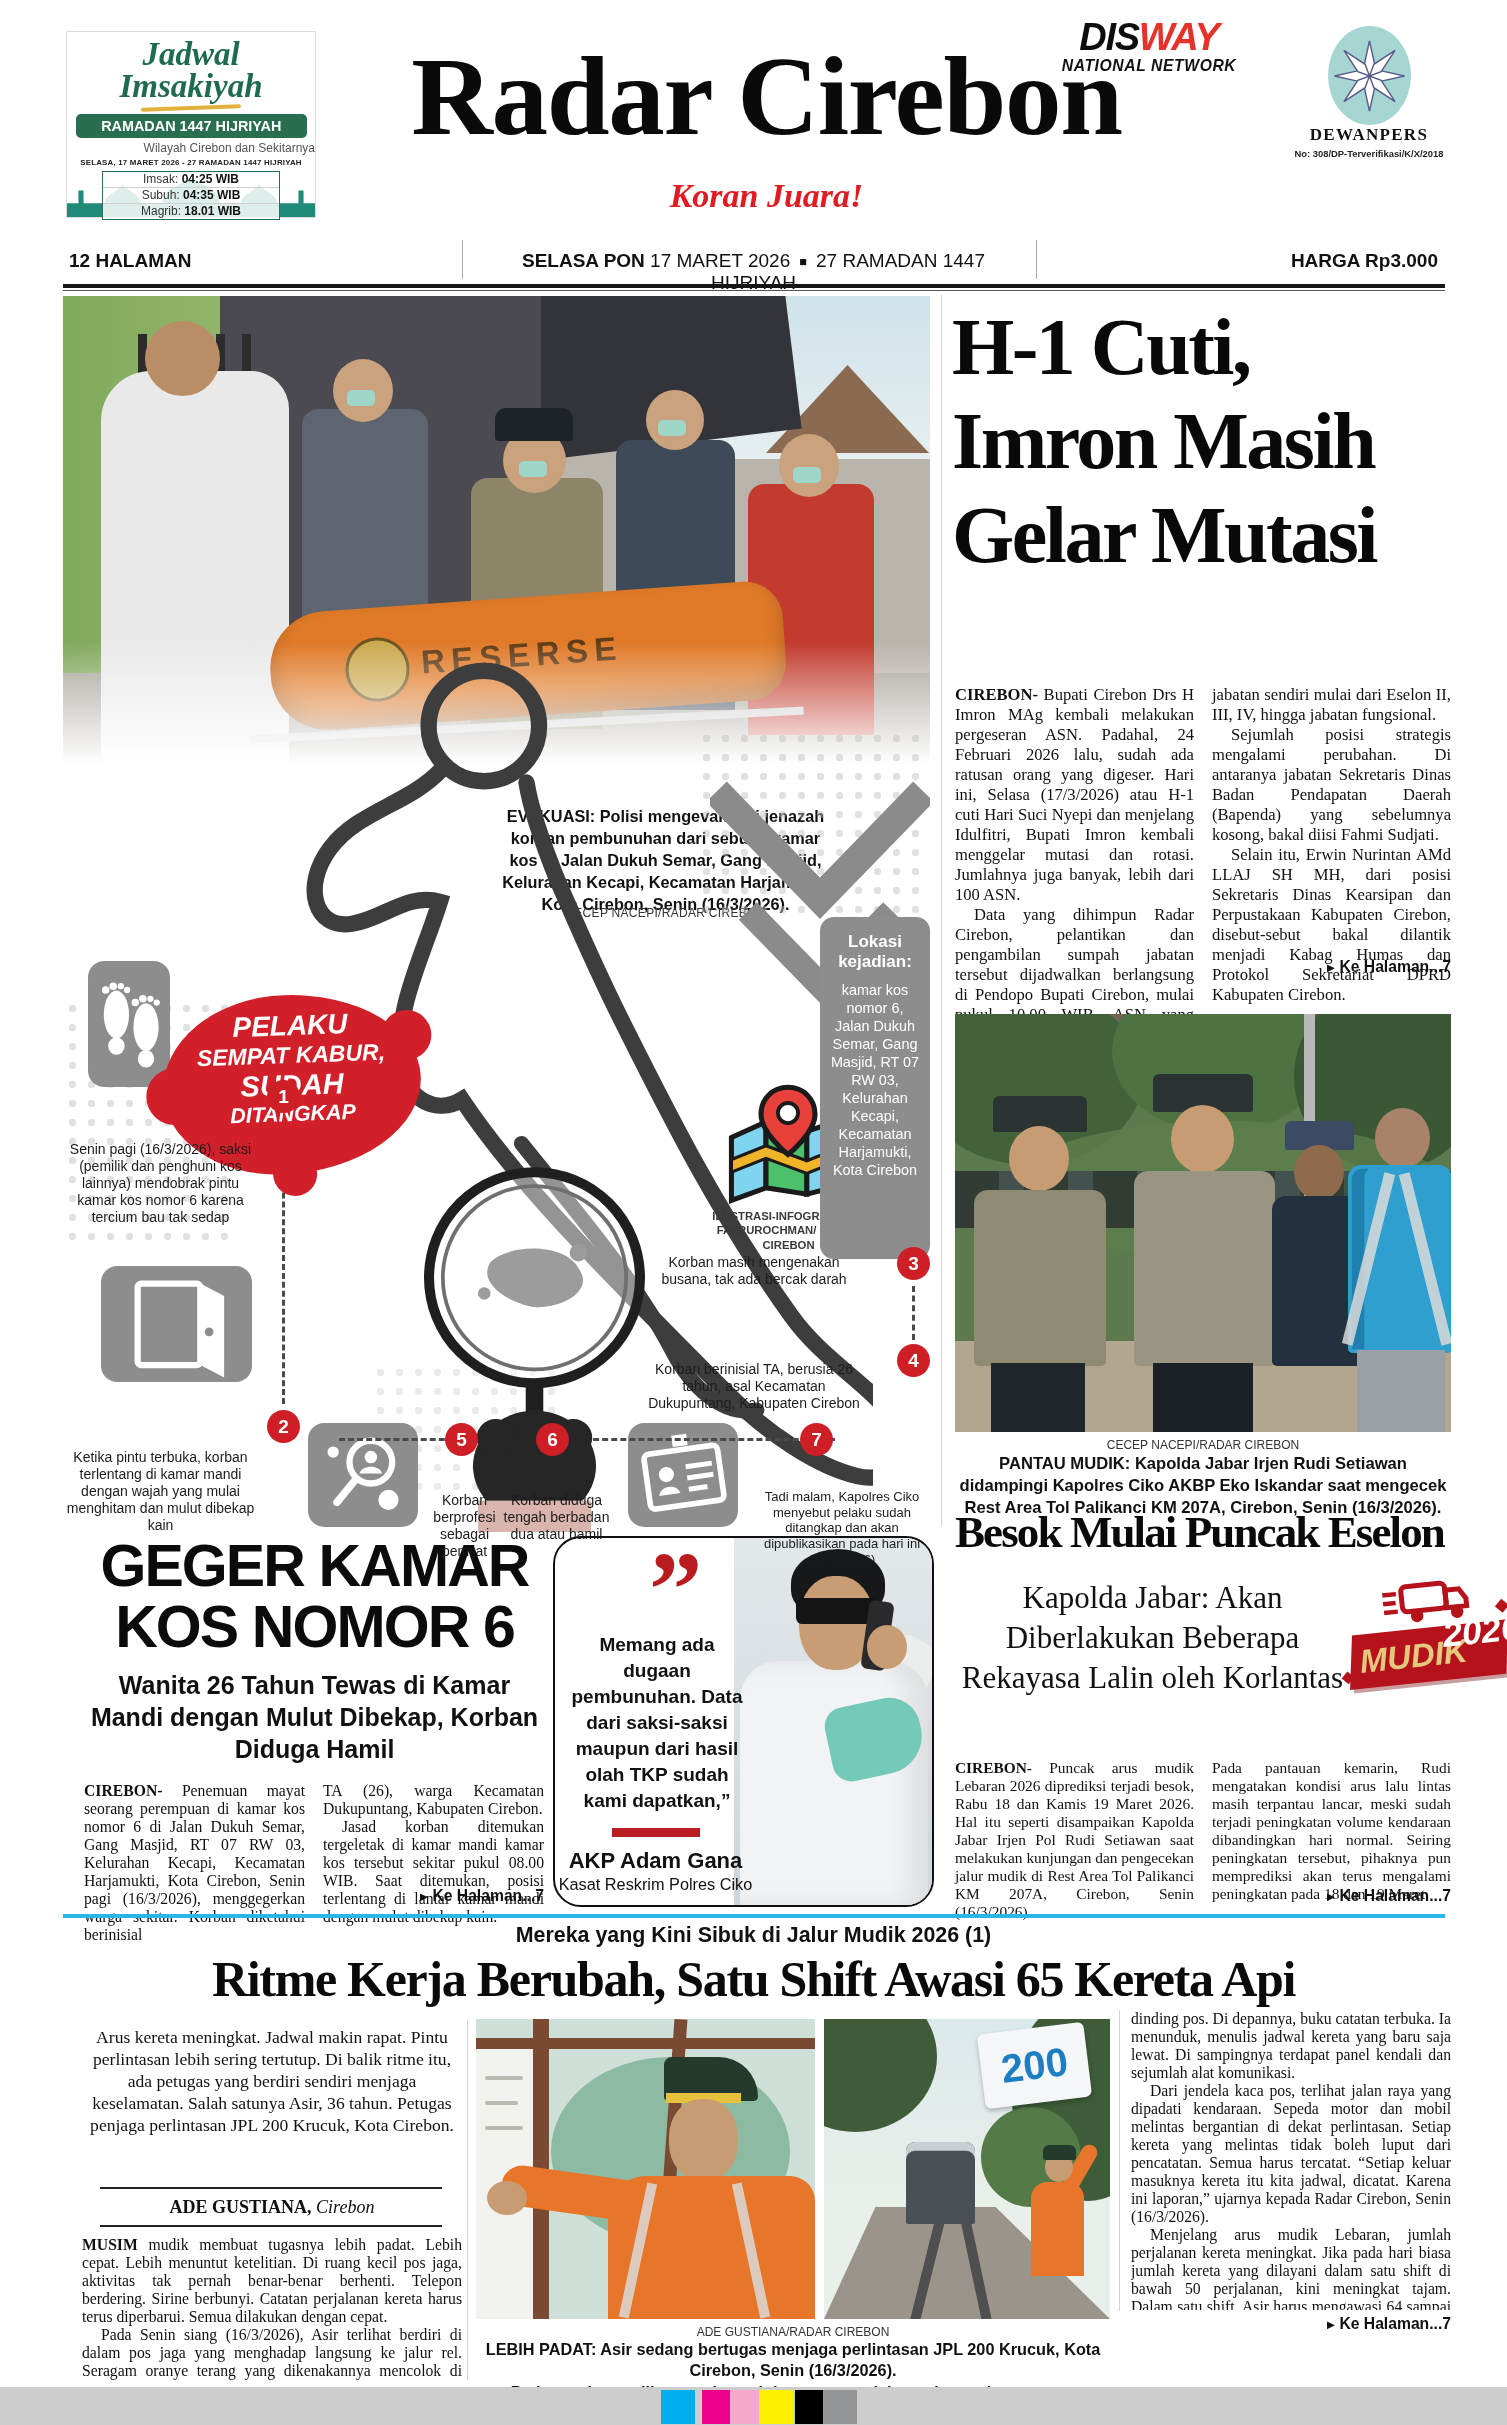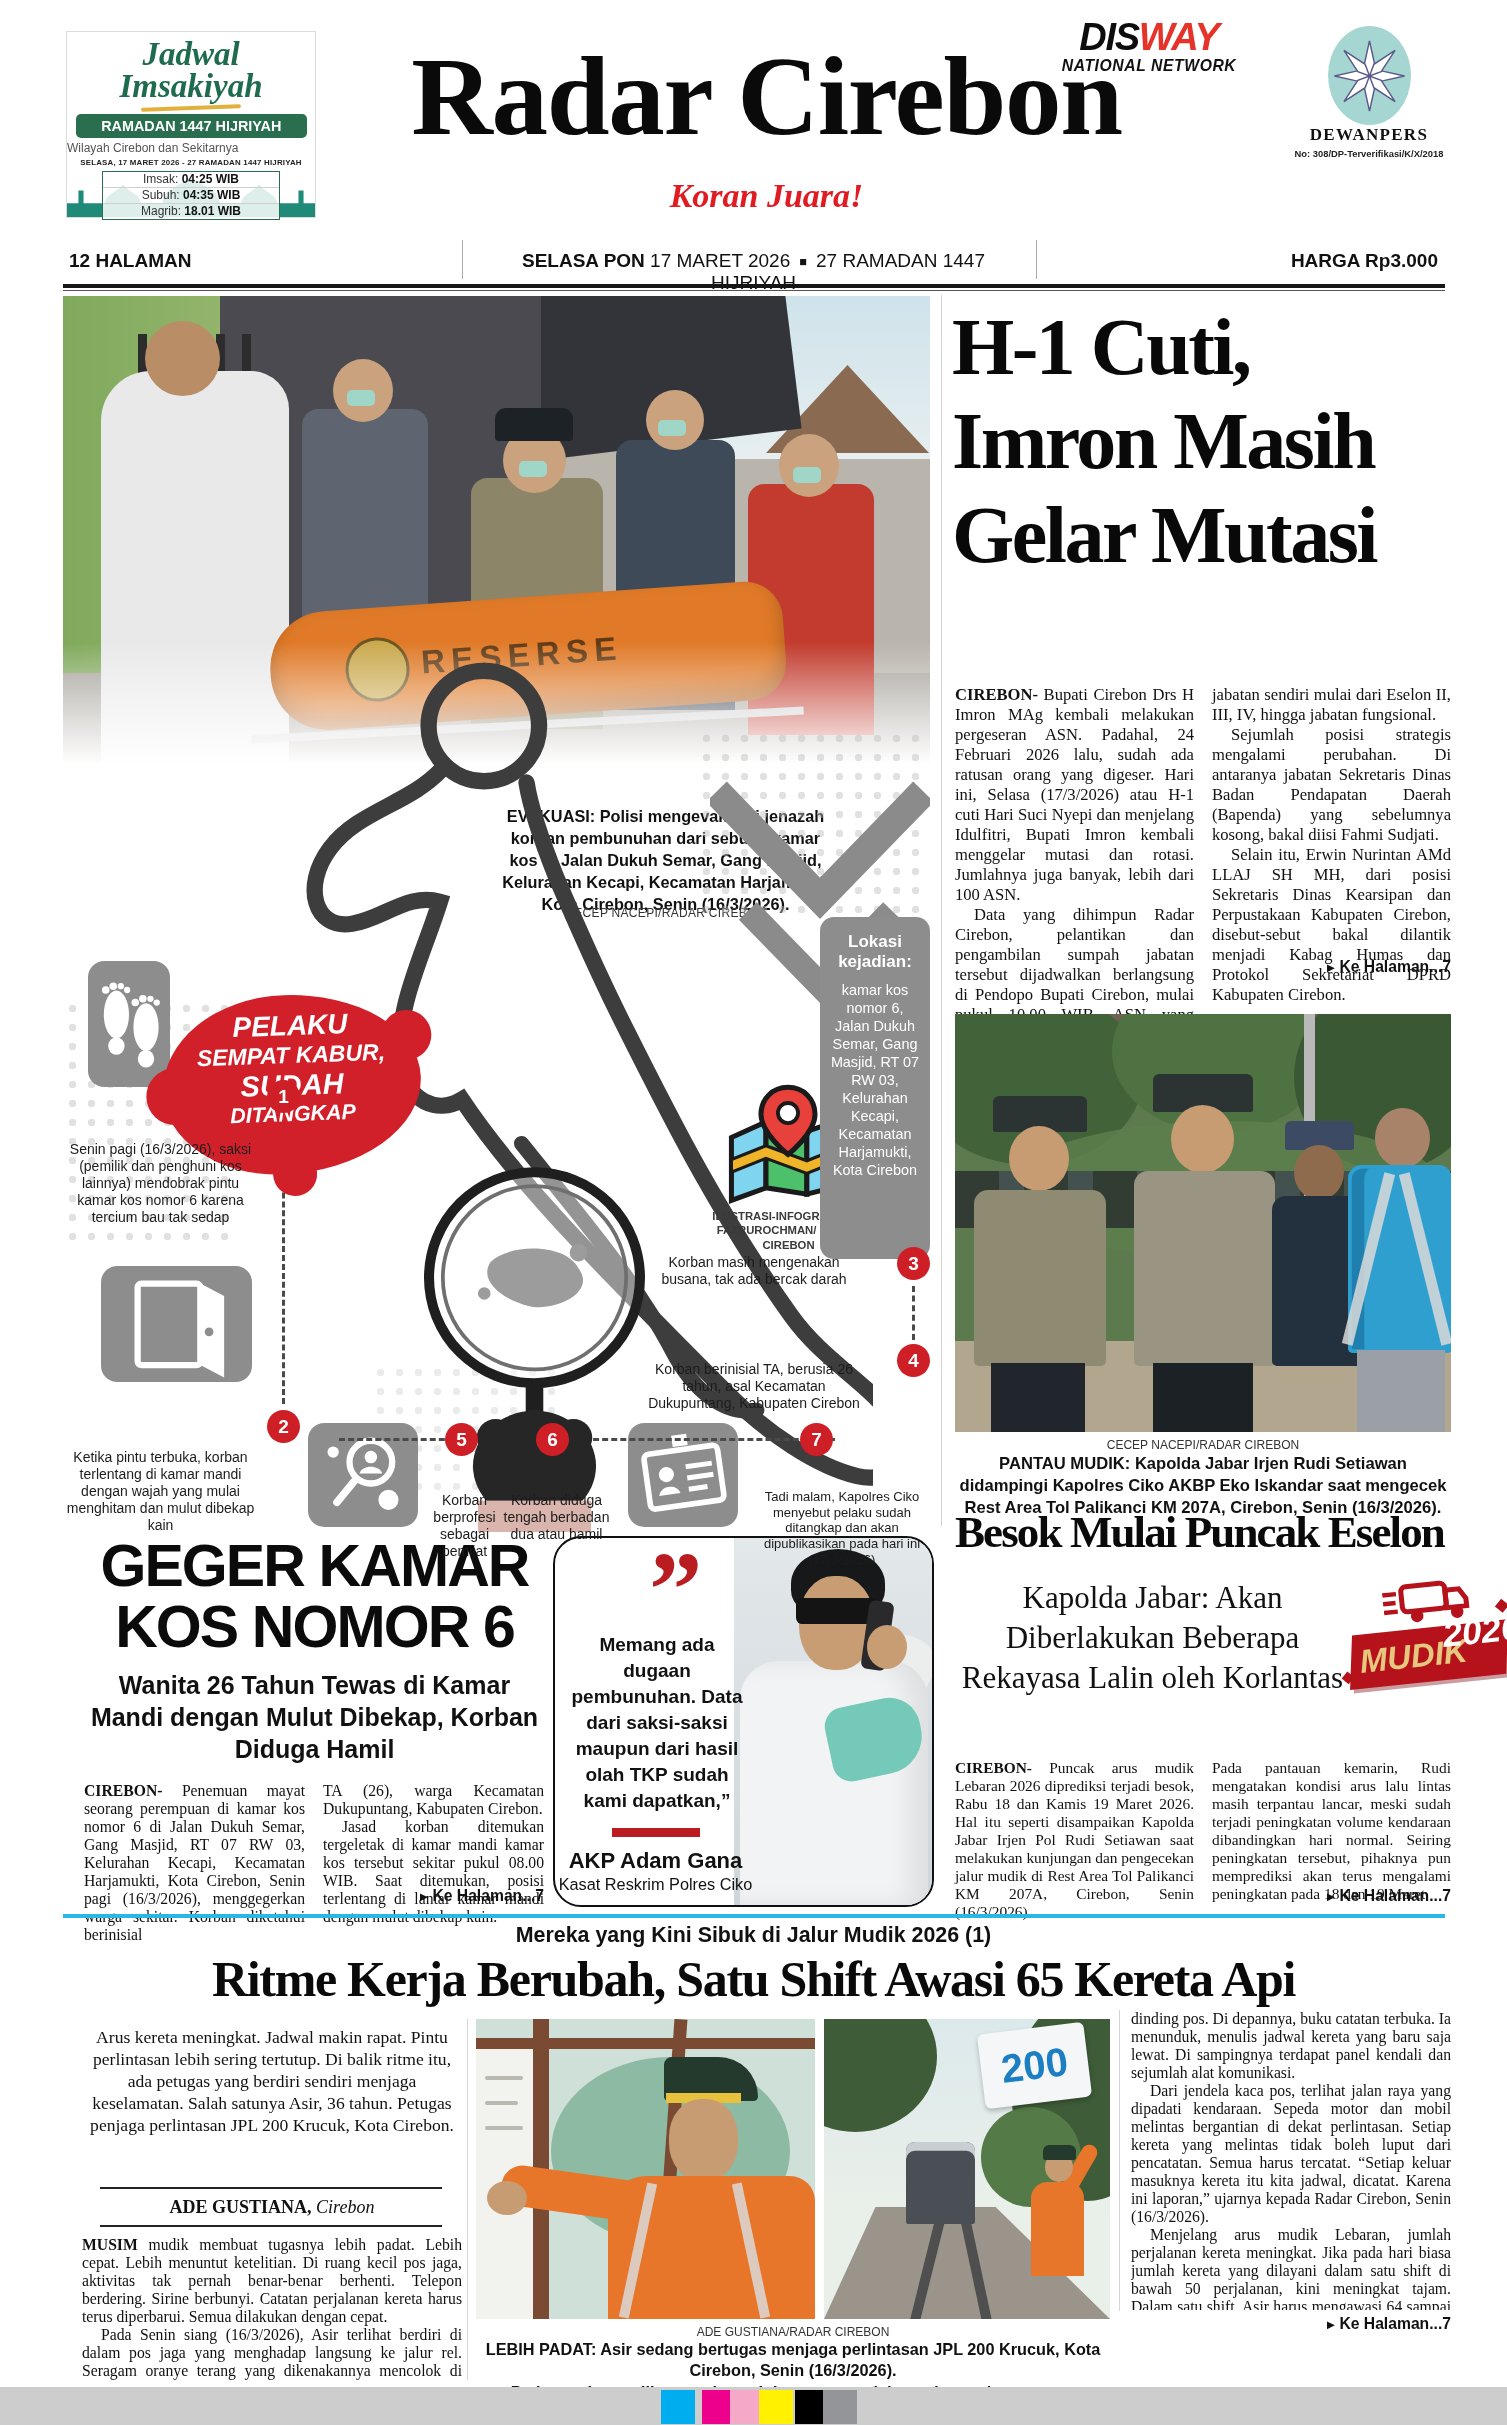--- a/index.html
+++ b/index.html
@@ -13,21 +13,21 @@
   .lead-in{font-weight:bold;}
   .jump{font-weight:bold;font-size:15.7px;font-family:"Liberation Sans",sans-serif;text-align:right;}
   .jump .arr{font-size:14px;margin-right:5px;}
 
   
   #imsa-card{left:66px;top:31px;width:248px;height:185px;border:1.3px solid #dcdcdc;background:#fff;}
   #imsa-s1{left:0;top:3.8px;width:100%;text-align:center;font-family:"Liberation Serif",serif;font-style:italic;font-weight:bold;font-size:33px;color:#1e6b4f;}
   #imsa-s2{left:0;top:36px;width:100%;text-align:center;font-family:"Liberation Serif",serif;font-style:italic;font-weight:bold;font-size:33px;color:#1e6b4f;}
   #imsa-swoosh{left:74px;top:74px;width:100px;height:4.4px;background:#e2b13c;border-radius:2.5px;transform:rotate(-2deg);}
   #imsa-banner{left:8.8px;top:82px;width:231px;height:24px;background:#2a6e50;border-radius:5px;color:#fff;font-weight:bold;font-size:14.4px;line-height:24px;text-align:center;}
-  #imsa-region{left:0;top:109px;width:100%;text-align:left;font-size:12px;color:#555;}
+  #imsa-region{left:0;top:109px;width:100%;text-align:right;font-size:12px;color:#555;}
   #imsa-dateline{left:0;top:126px;width:100%;text-align:center;font-size:7.9px;font-weight:bold;color:#222;letter-spacing:0.2px;}
   #imsa-table{left:36px;top:139px;width:176px;border:1.3px solid #2a6e50;background:rgba(255,255,255,.85);z-index:2;}
   .imsa-row{height:15px;line-height:15px;text-align:center;font-size:12px;color:#333;border-bottom:0.6px solid #cfcfcf;}
   .imsa-row:last-child{border-bottom:none;}
   .imsa-row b{color:#111;}
   #imsa-mosque{left:0;bottom:0;width:100%;height:39px;z-index:1;}
   #rc-title{left:264px;top:39px;width:1005px;text-align:center;font-family:"Liberation Serif",serif;font-weight:bold;font-size:113px;letter-spacing:-1.3px;color:#0a0a0a;line-height:1;}
   #rc-tagline{left:264px;top:177px;width:1005px;text-align:center;font-family:"Liberation Serif",serif;font-style:italic;font-weight:bold;font-size:34px;color:#e11b22;}
   #disway{left:1017px;top:17.6px;width:264px;text-align:center;}
   #disway .main{font-style:italic;font-weight:bold;font-size:38px;letter-spacing:-1.3px;line-height:1;}

